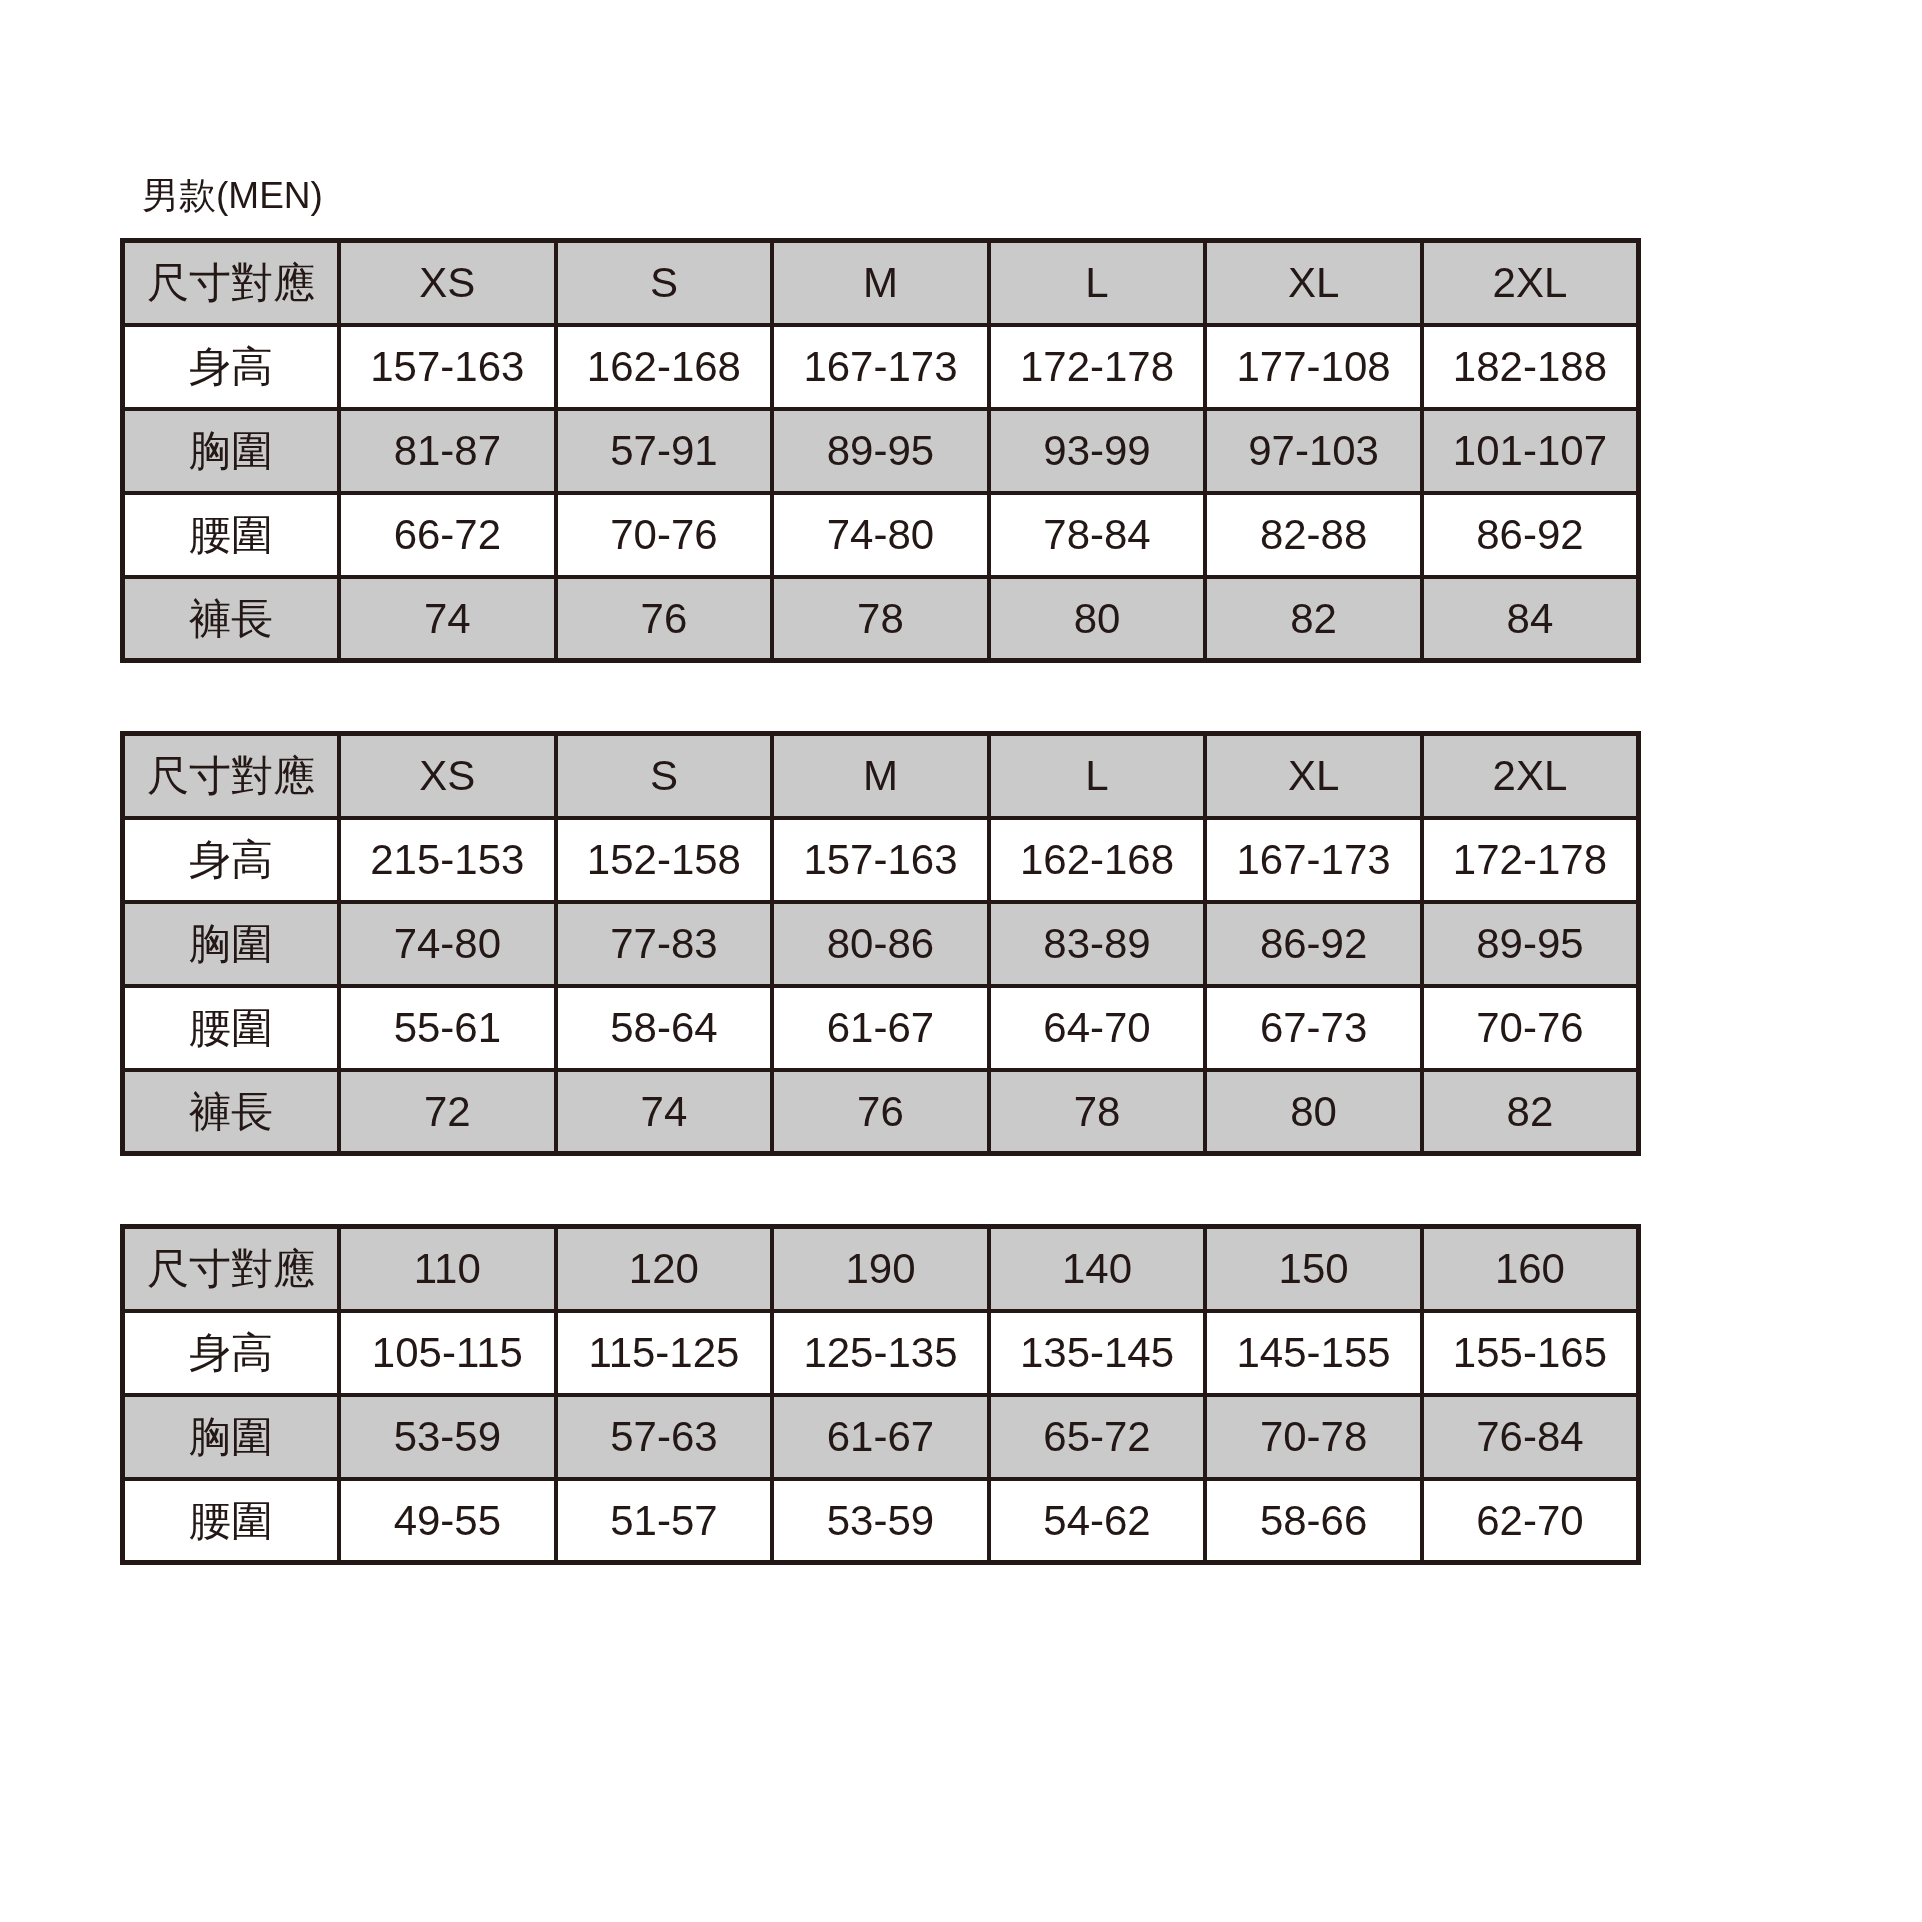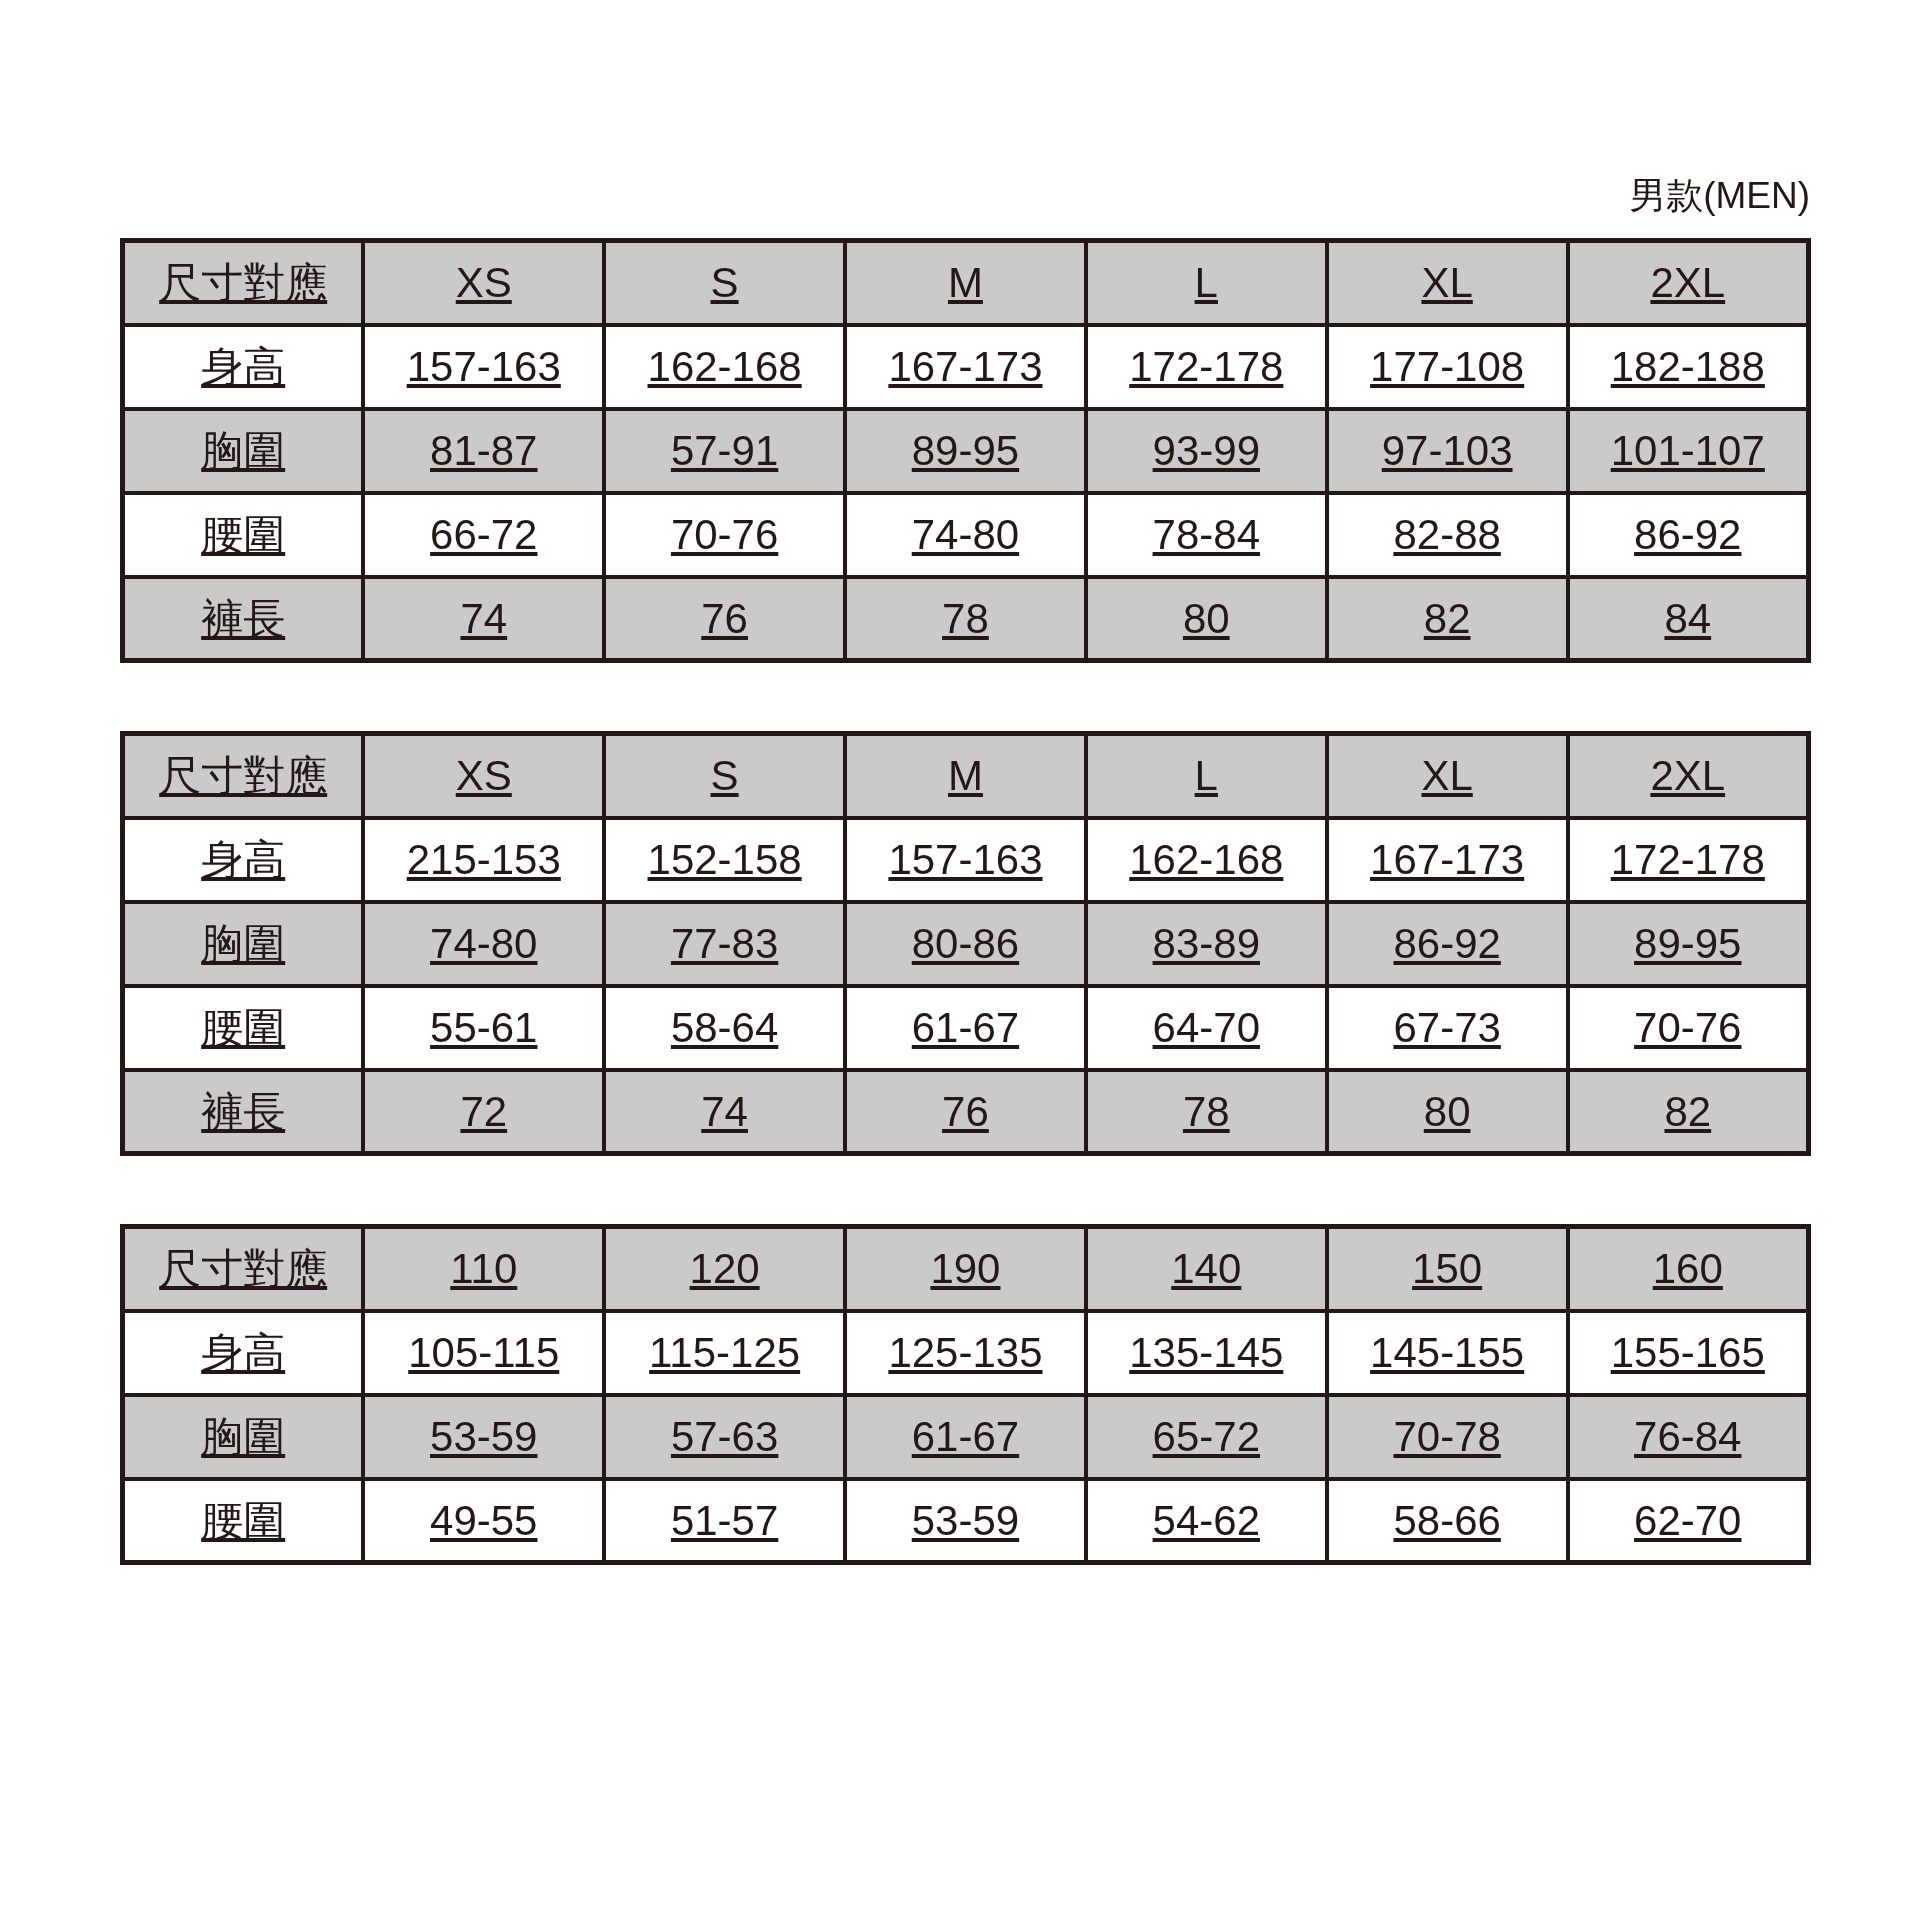--- a/index.html
+++ b/index.html
@@ -17,28 +17,26 @@
   }
   .size-section {
     margin-bottom: 68px;
   }
   .table-title {
     font-size: 37px;
     font-weight: 400;
     line-height: 1.2;
     margin: 0 0 20px 22px;
     color: #231815;
-    text-align: right;
   }
   table.size-table {
     border-collapse: collapse;
     table-layout: fixed;
-    width: 1691px;
+    width: 1521px;
     border: 5.5px solid #231815;
-    text-decoration: underline;
   }
   table.size-table td {
     border: 4.6px solid #231815;
     height: 84px;
     text-align: center;
     vertical-align: middle;
     font-size: 42px;
     line-height: 1;
     color: #231815;
     background: #ffffff;

